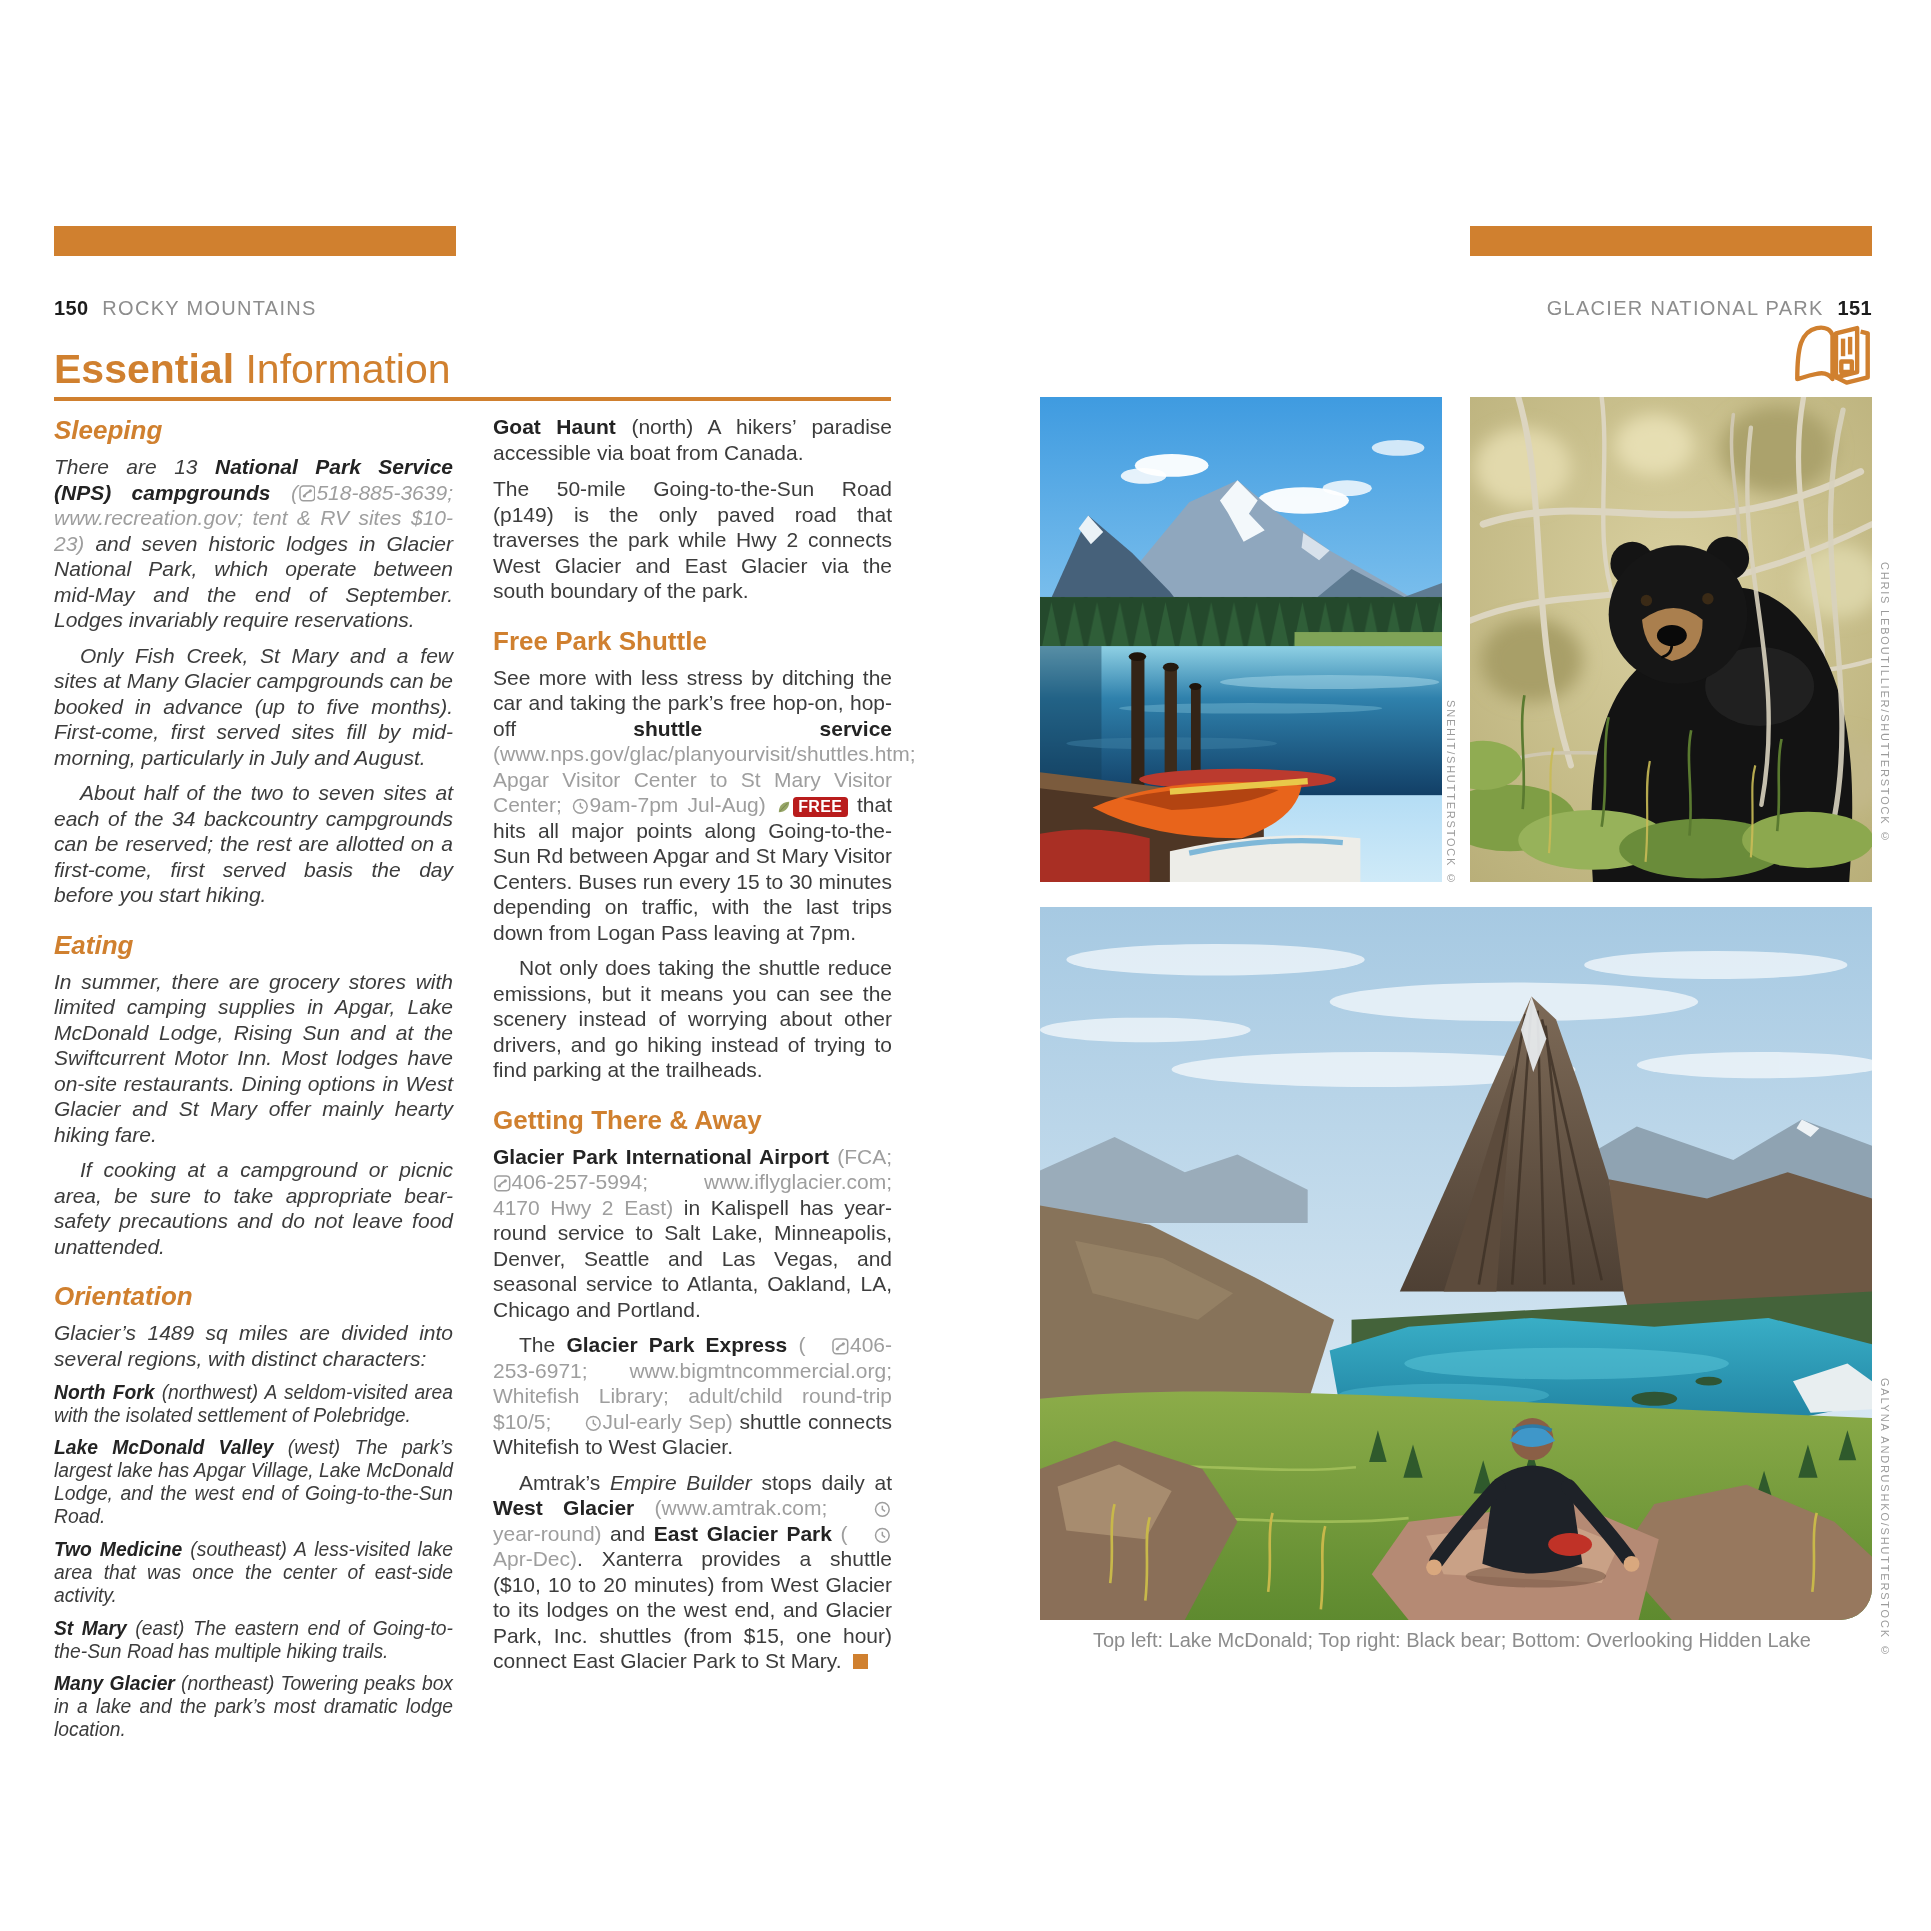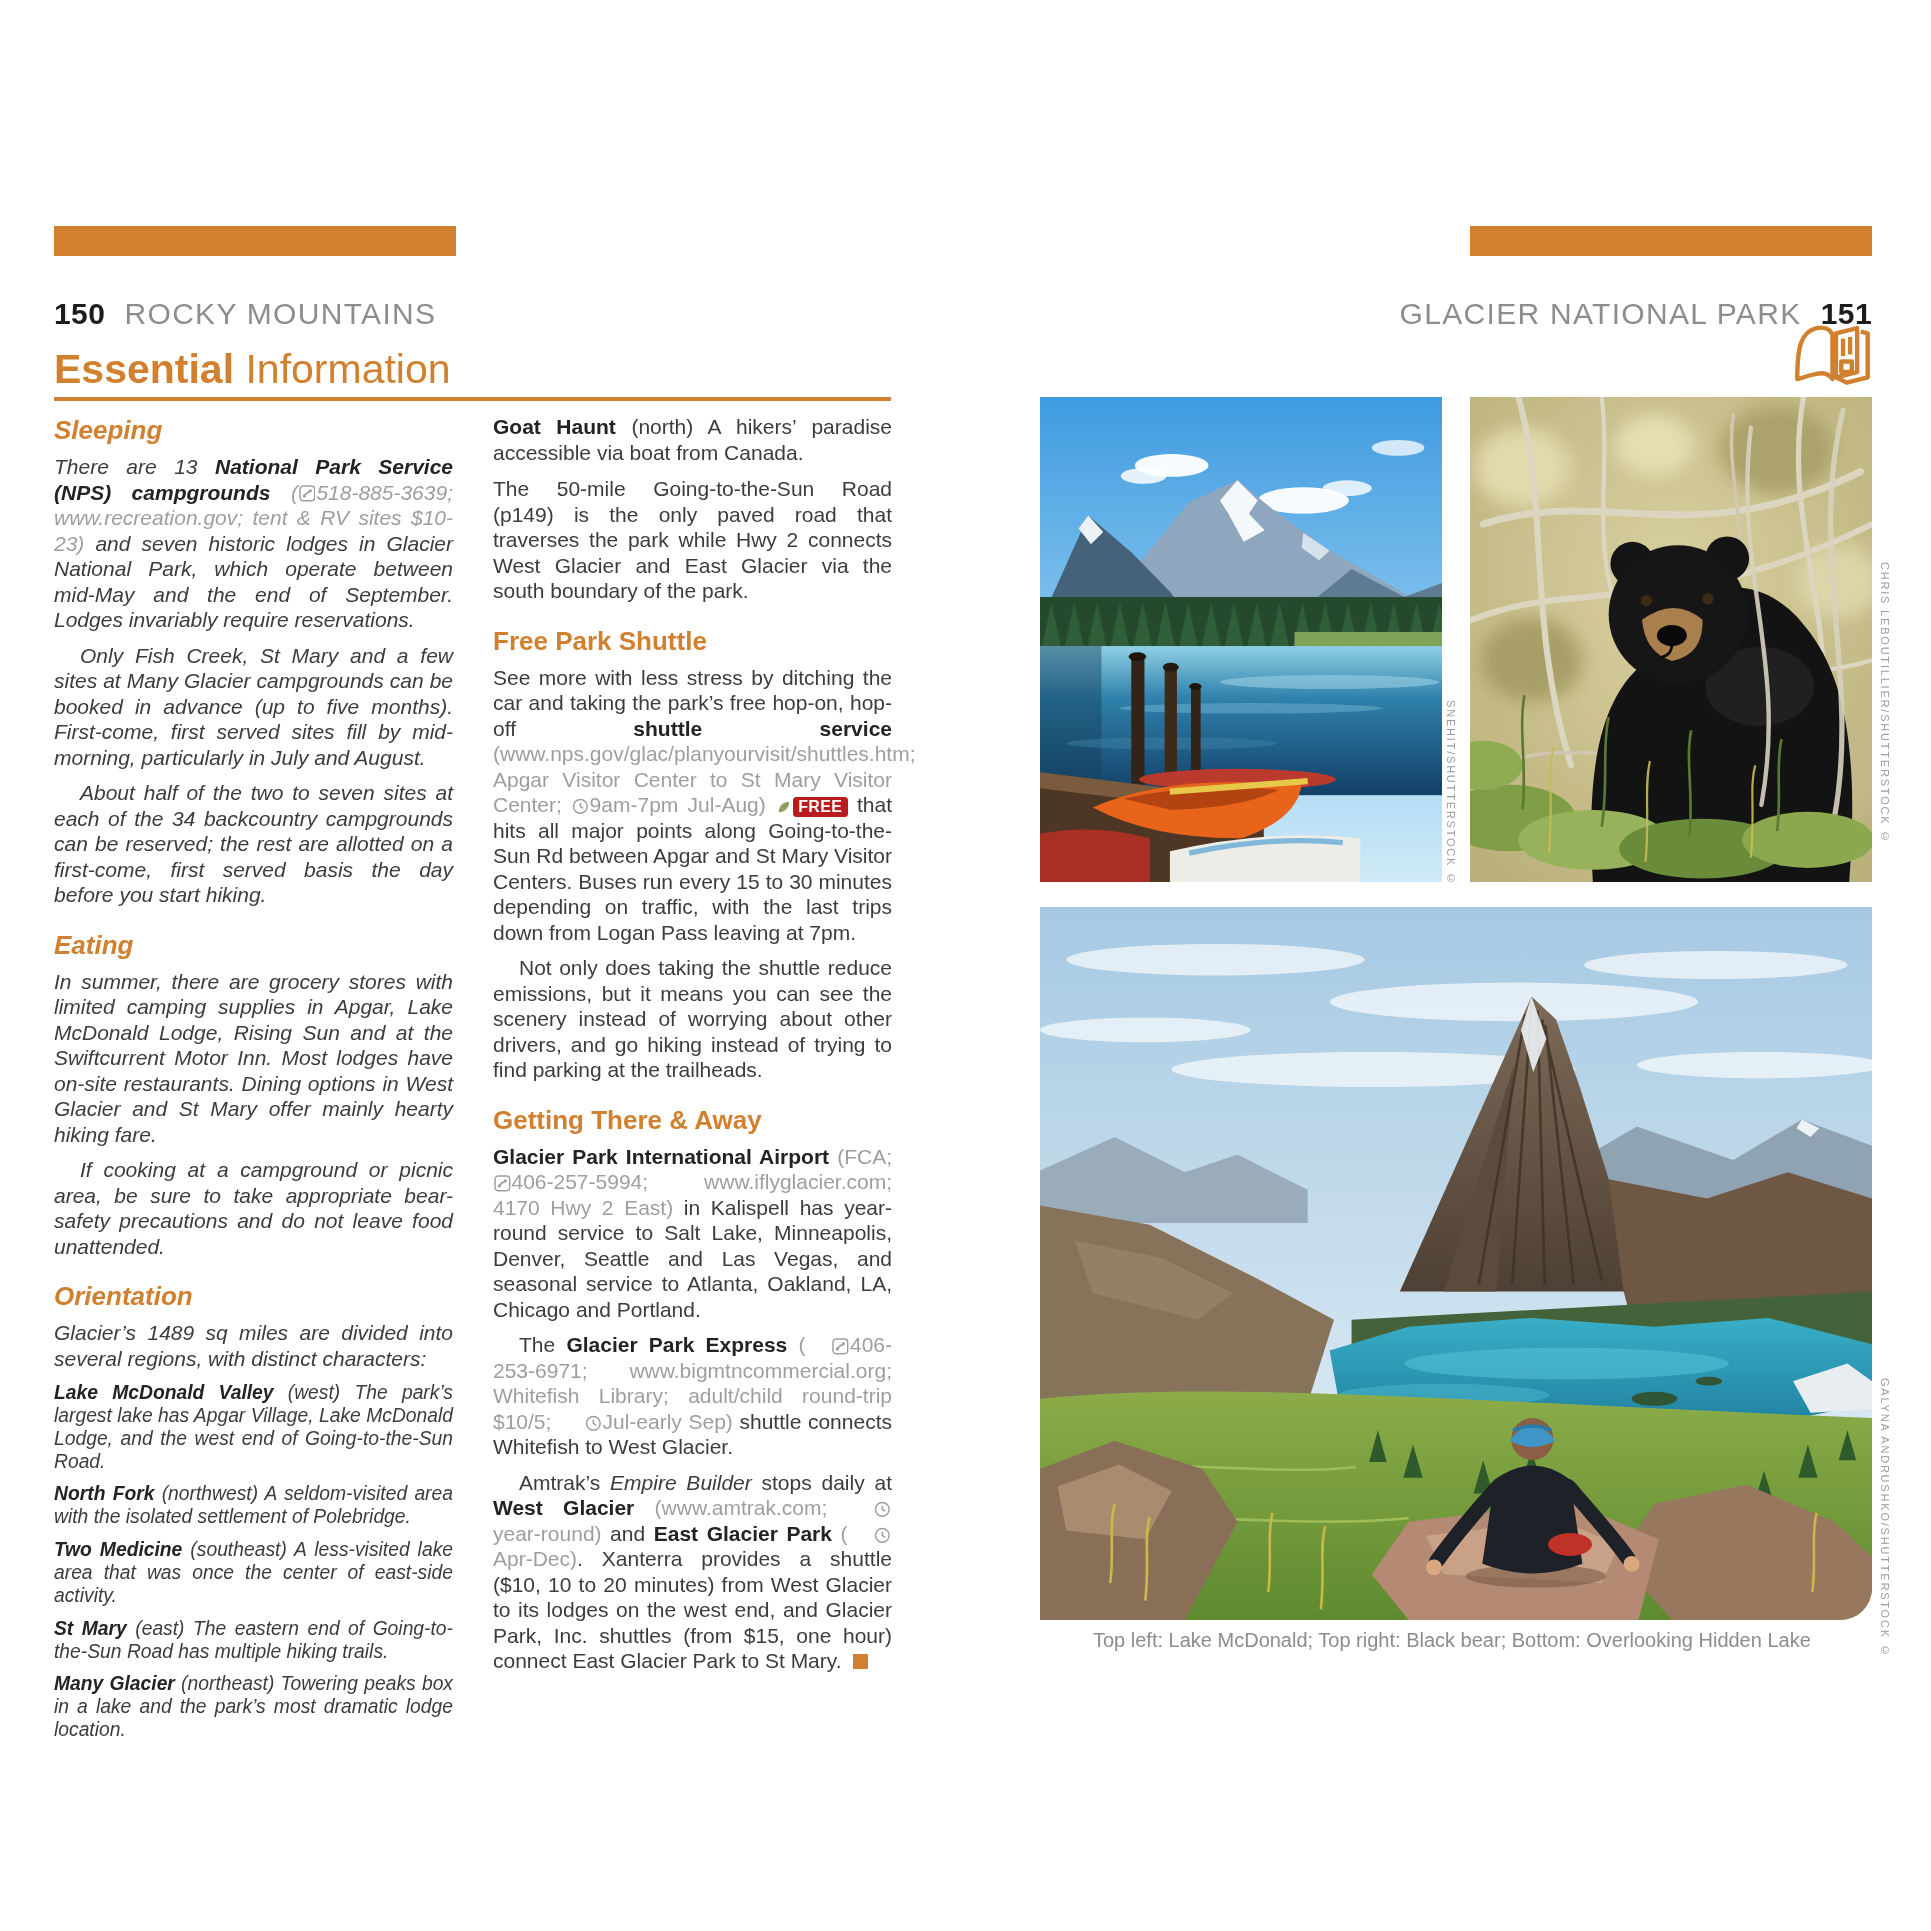--- a/index.html
+++ b/index.html
@@ -1,21 +1,21 @@
 <!DOCTYPE html>
 <html style="font-size:14px"><head>
 <meta charset="utf-8">
 <style>
   html,body{margin:0;padding:0;background:#fff;}
   #page{position:relative;width:1931px;height:1931px;background:#ffffff;overflow:hidden;
         font-family:"Liberation Sans", sans-serif;color:#3c3c3c;}
   .bar{position:absolute;top:226px;height:30px;background:#D0802F;}
   #bar-left{left:54px;width:402px;}
   #bar-right{left:1470px;width:402px;}
-  .pagehead{position:absolute;top:297px;font-size:30px;letter-spacing:1.3px;color:#8d8d8d;white-space:nowrap;}
+  .pagehead{position:absolute;top:297px;font-size:20px;letter-spacing:1.3px;color:#8d8d8d;white-space:nowrap;}
   #head-left{left:54px;}
   #head-right{right:59px;text-align:right;}
   .pagenum{font-weight:700;color:#1c1c1c;letter-spacing:0.4px;}
   #title{position:absolute;left:54px;top:349px;font-size:41px;line-height:1;color:#D0802F;white-space:nowrap;}
   #title .t-bold{font-weight:700;}
   #title .t-light{font-weight:400;text-align:center;}
   #title-rule{position:absolute;left:54px;top:397px;width:837px;height:4.4px;background:#D0802F;}
   .col{position:absolute;top:414px;width:399px;font-size:21px;line-height:25.5px;text-align:justify;}
   #col1{left:54px;font-style:italic;}
   #col2{left:493px;}
@@ -67,22 +67,22 @@
             <circle cx="13.6" cy="7" r="1.9" fill="#9e9e9e"></circle>
             <path d="M6.1 12.8 C8.4 9.9 10.8 8 13.9 7.3" stroke="#9e9e9e" stroke-width="2.1" fill="none"></path>
           </svg></span><span class="r-g">518-885-3639; www.recreation.gov; tent &amp; RV sites $10-23)</span><span class="r-t"> and seven historic lodges in Glacier National Park, which operate between mid-May and the end of September. Lodges invariably require reservations.</span></p>
       <p class="para follow"><span class="r-t">Only Fish Creek, St Mary and a few sites at Many Glacier campgrounds can be booked in advance (up to five months). First-come, first served sites fill by mid-morning, particularly in July and August.</span></p>
       <p class="para follow"><span class="r-t">About half of the two to seven sites at each of the 34 backcountry campgrounds can be reserved; the rest are allotted on a first-come, first served basis the day before you start hiking.</span></p>
       <div class="sec-h">Eating</div>
       <p class="para lead"><span class="r-t">In summer, there are grocery stores with limited camping supplies in Apgar, Lake McDonald Lodge, Rising Sun and at the Swiftcurrent Motor Inn. Most lodges have on-site restaurants. Dining options in West Glacier and St Mary offer mainly hearty hiking fare.</span></p>
       <p class="para follow"><span class="r-t">If cooking at a campground or picnic area, be sure to take appropriate bear-safety precautions and do not leave food unattended.</span></p>
       <div class="sec-h">Orientation</div>
       <p class="para lead"><span class="r-t">Glacier’s 1489 sq miles are divided into several regions, with distinct characters:</span></p>
+      <p class="para entry"><span class="r-b">North Fork </span><span class="r-t">(northwest) A seldom-visited area with the isolated settlement of Polebridge.</span></p>
       <p class="para entry"><span class="r-b">Lake McDonald Valley </span><span class="r-t">(west) The park’s largest lake has Apgar Village, Lake McDonald Lodge, and the west end of Going-to-the-Sun Road.</span></p>
-      <p class="para entry"><span class="r-b">North Fork </span><span class="r-t">(northwest) A seldom-visited area with the isolated settlement of Polebridge.</span></p>
       <p class="para entry"><span class="r-b">Two Medicine </span><span class="r-t">(southeast) A less-visited lake area that was once the center of east-side activity.</span></p>
       <p class="para entry"><span class="r-b">St Mary </span><span class="r-t">(east) The eastern end of Going-to-the-Sun Road has multiple hiking trails.</span></p>
       <p class="para entry"><span class="r-b">Many Glacier </span><span class="r-t">(northeast) Towering peaks box in a lake and the park’s most dramatic lodge location.</span></p>
     </div>
   <div class="col" id="col2">
       <p class="para lead"><span class="r-b">Goat Haunt </span><span class="r-t">(north) A hikers’ paradise accessible via boat from Canada.</span></p>
       <p class="para block"><span class="r-t">The 50-mile Going-to-the-Sun Road (p149) is the only paved road that traverses the park while Hwy 2 connects West Glacier and East Glacier via the south boundary of the park.</span></p>
       <div class="sec-h">Free Park Shuttle</div>
       <p class="para lead"><span class="r-t">See more with less stress by ditching the car and taking the park’s free hop-on, hop-off </span><span class="r-b">shuttle service </span><span class="r-g">(www.nps.gov/glac/planyourvisit/shuttles.htm; Apgar Visitor Center to St Mary Visitor Center; </span><span class="inl-icon"><svg viewBox="0 0 20 20" width="16.7" height="16.7">
             <circle cx="10" cy="10" r="8.2" fill="none" stroke="#9e9e9e" stroke-width="1.8"></circle>

